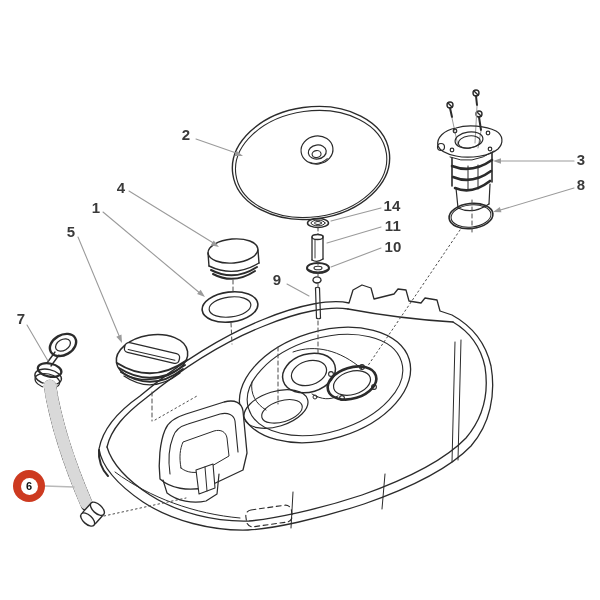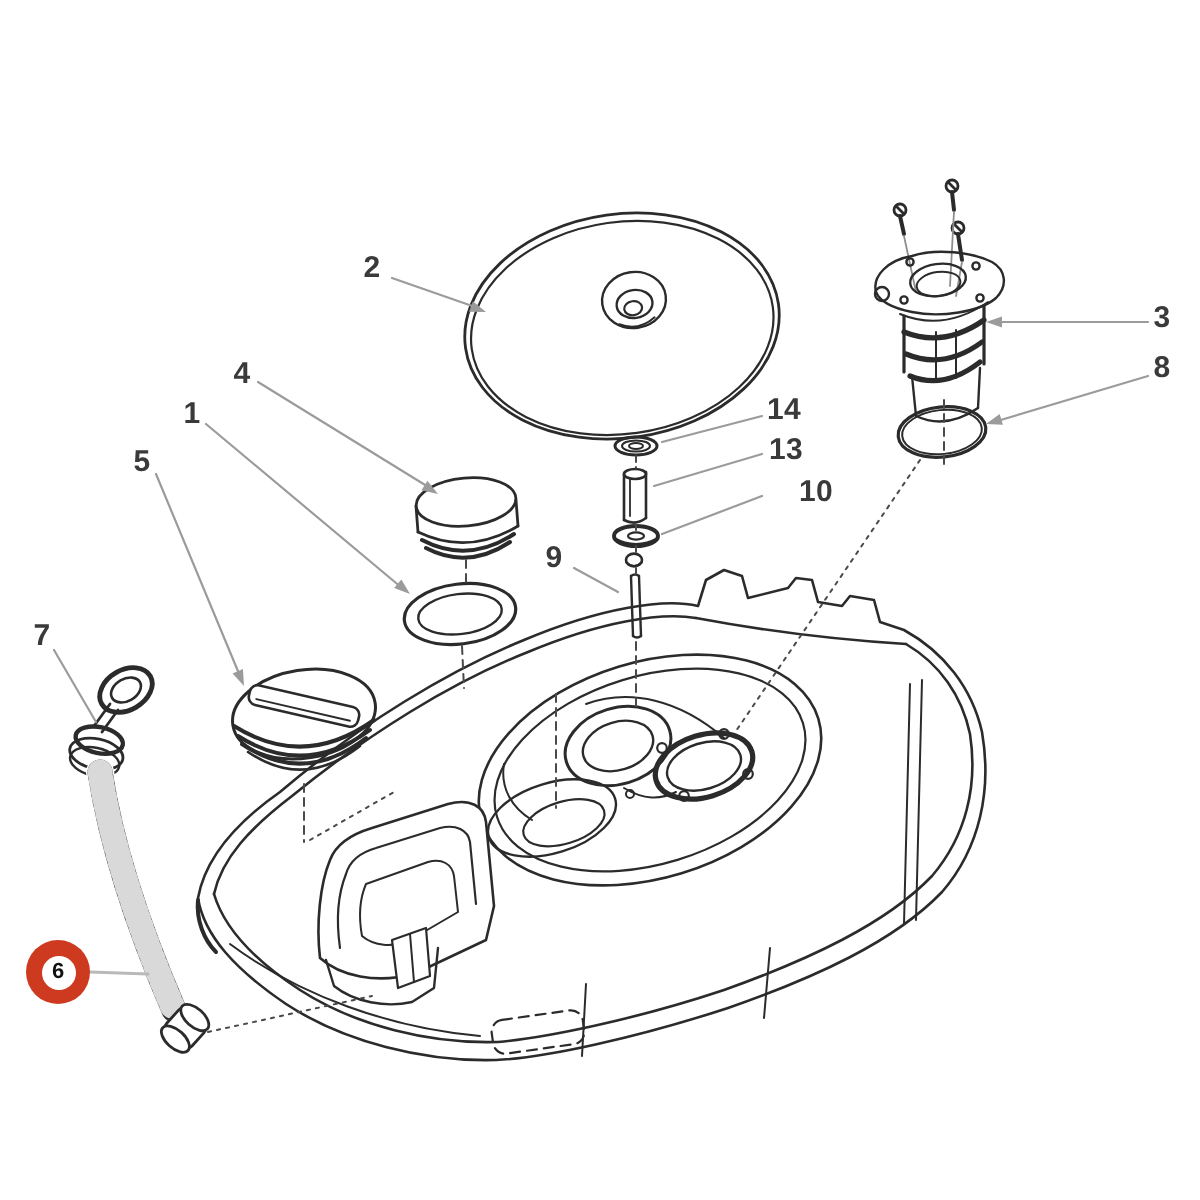--- a/index.html
+++ b/index.html
@@ -287,21 +287,21 @@
 </svg>
 
   <div class="callout" style="left:96px;top:207px">1</div>
   <div class="callout" style="left:186px;top:134px">2</div>
   <div class="callout" style="left:581px;top:159px">3</div>
   <div class="callout" style="left:121px;top:187px">4</div>
   <div class="callout" style="left:71px;top:231px">5</div>
   <div class="callout" style="left:21px;top:318px">7</div>
   <div class="callout" style="left:581px;top:184px">8</div>
   <div class="callout" style="left:277px;top:279px">9</div>
-  <div class="callout" style="left:408px;top:246px">10</div>
-  <div class="callout" style="left:393px;top:225px">13</div>
+  <div class="callout" style="left:393px;top:246px">10</div>
+  <div class="callout" style="left:393px;top:225px">11</div>
   <div class="callout" style="left:392px;top:205px">14</div>
 
   <div class="badge" style="left:29px;top:486px;background:#cd3a20">
     <div class="badge-inner">6</div>
   </div>
 
 </div>
 
 </body></html>

